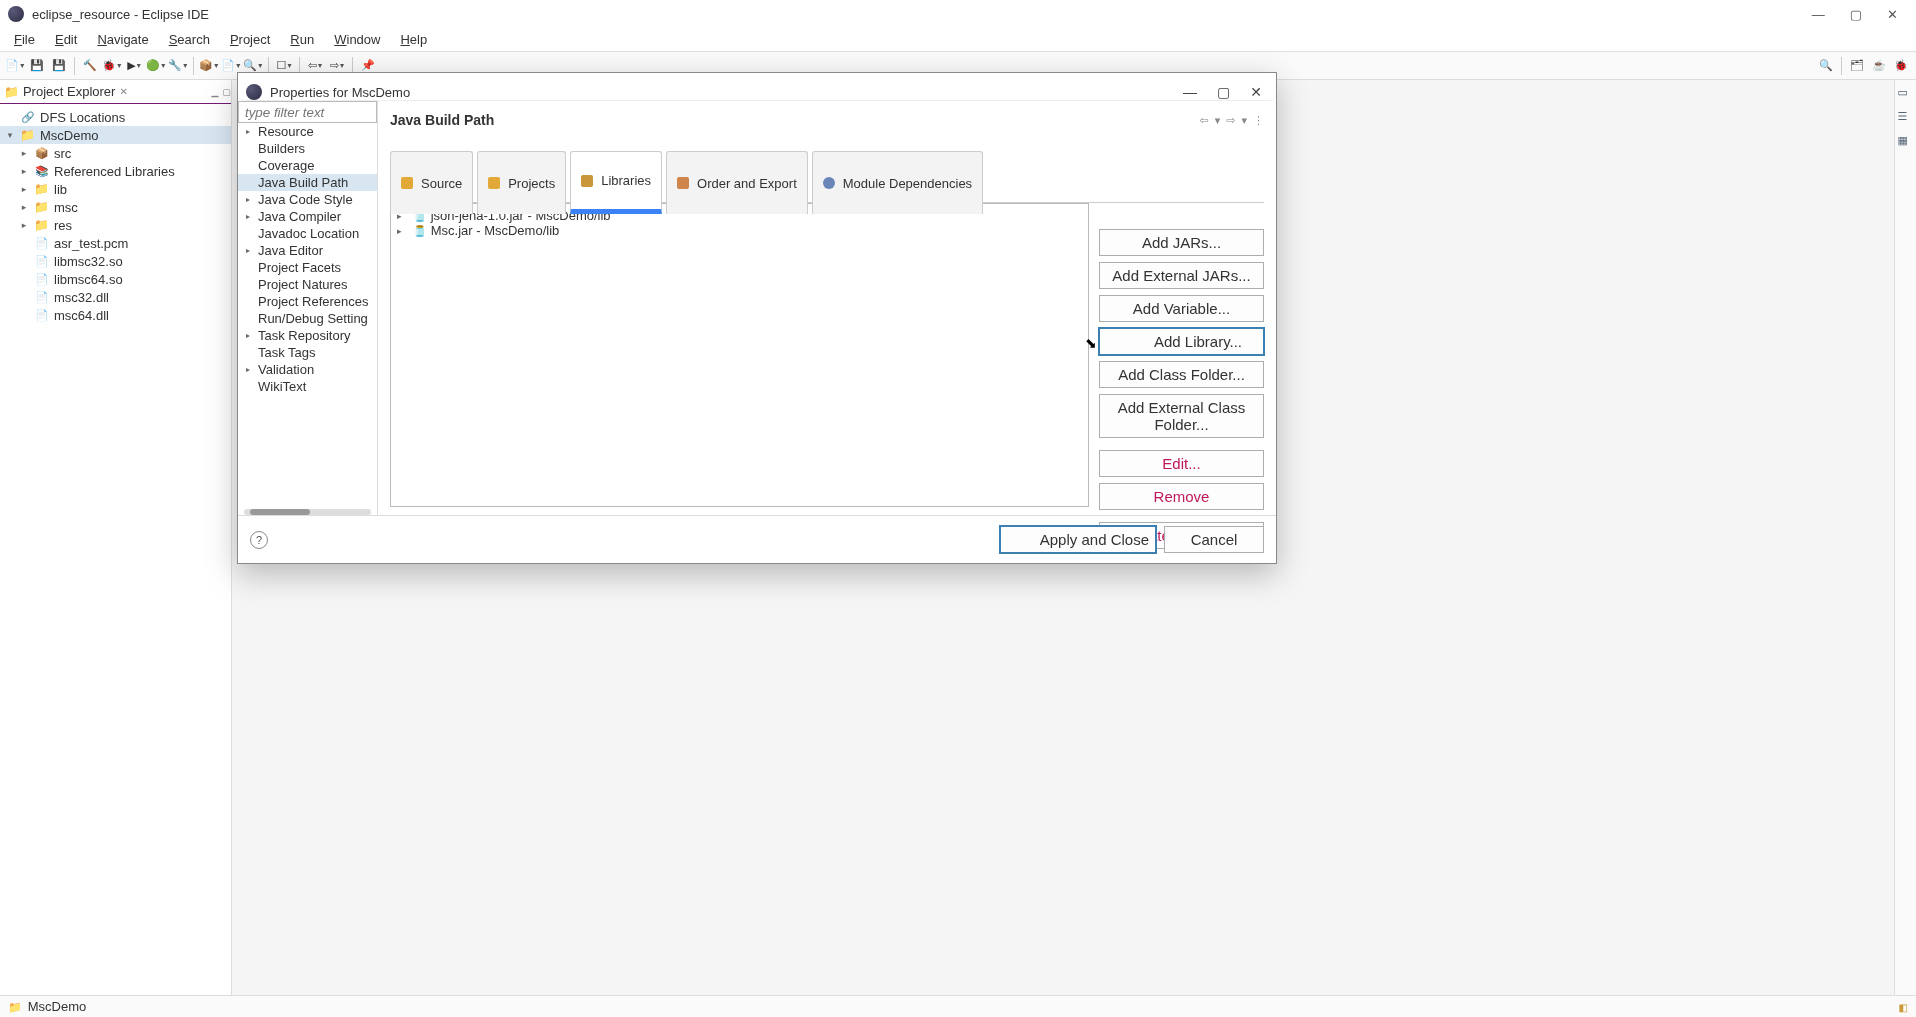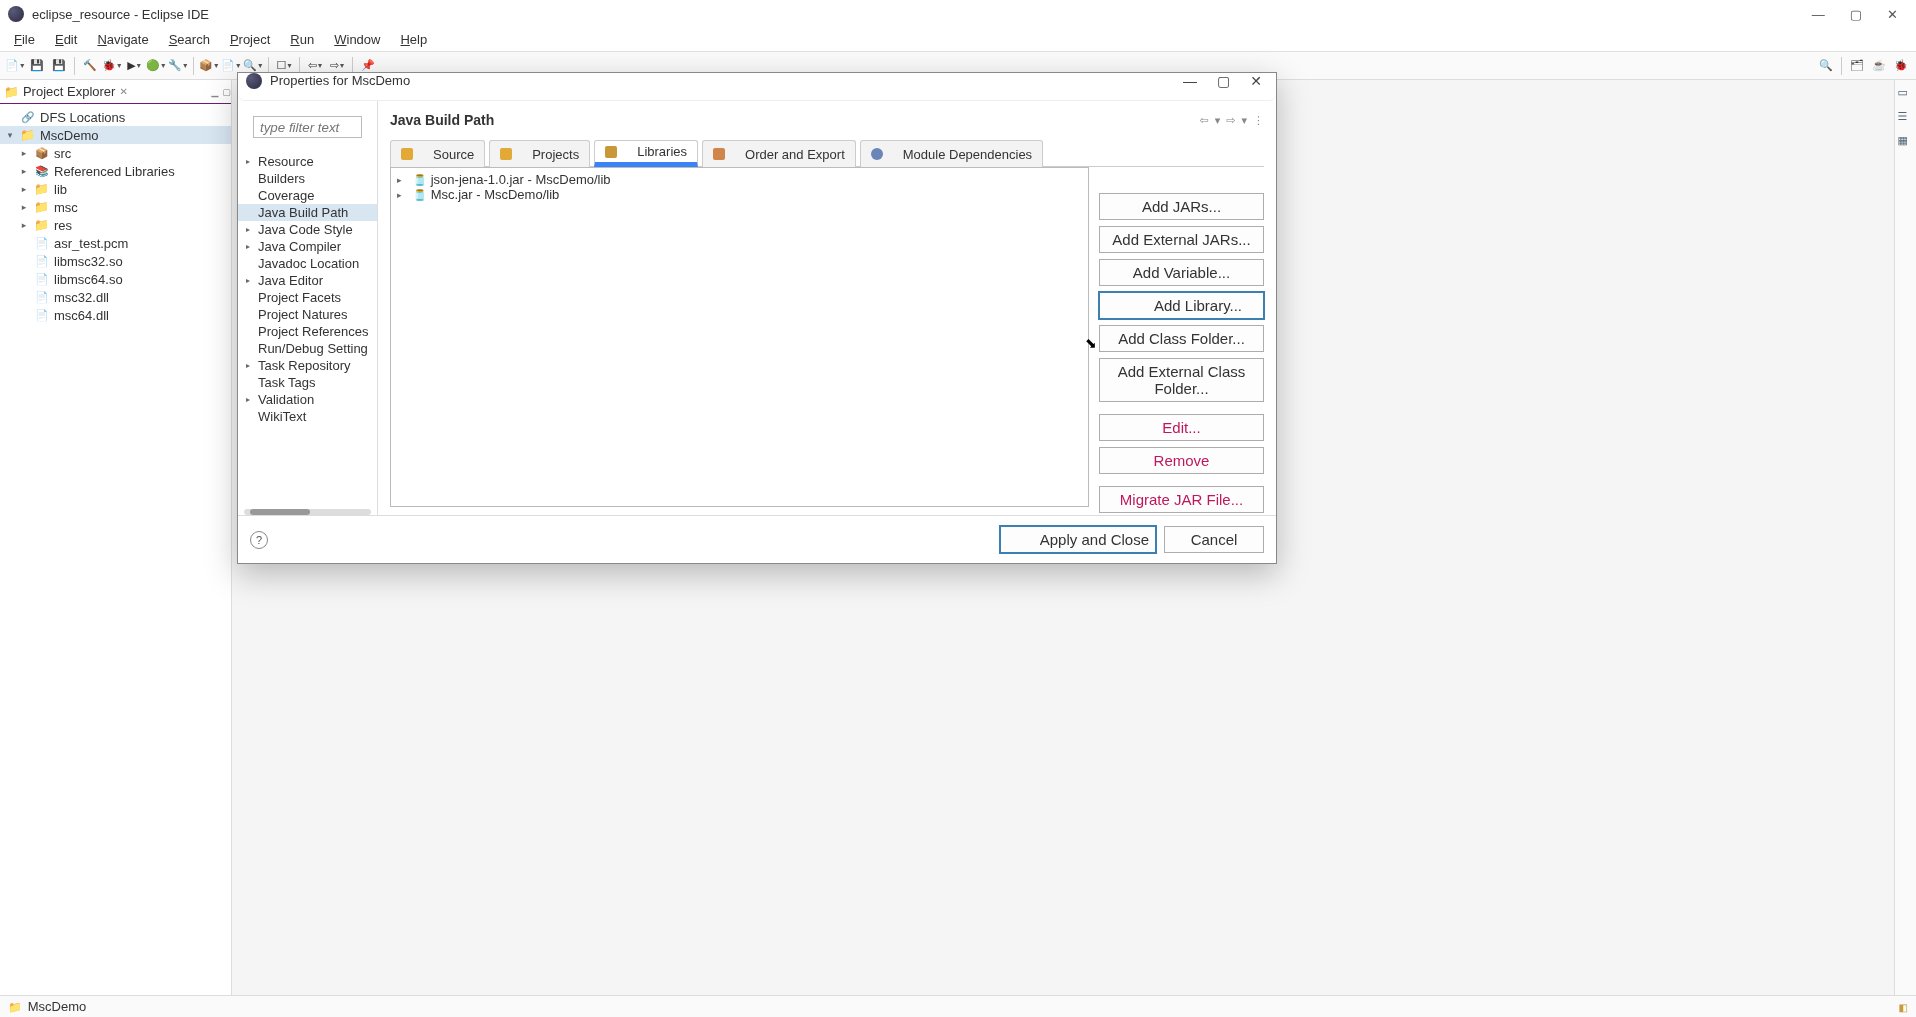--- a/index.html
+++ b/index.html
@@ -55,40 +55,40 @@
   .right-strip { width: 22px; background: #fafafa; border-left: 1px solid #ddd; display: flex; flex-direction: column; align-items: center; padding-top: 6px; gap: 8px; }
   .strip-btn { width: 16px; height: 16px; font-size: 11px; color: #567; }
   
   
   .statusbar { height: 22px; background: #fafafa; border-top: 1px solid #ddd; display: flex; align-items: center; padding: 0 8px; justify-content: space-between; }
   .status-left { display: flex; align-items: center; gap: 6px; }
   .ico-javaproj-status::before { content: "📁"; font-size: 11px; }
   
   
   .dialog { position: absolute; left: 237px; top: 72px; width: 1040px; height: 492px; background: #fff; border: 1px solid #888; box-shadow: 0 10px 30px rgba(0,0,0,.25); display: flex; flex-direction: column; }
-  .dlg-title { height: 28px; background: #fff; display: flex; align-items: flex-start; padding: 0 8px; gap: 8px; border-bottom: 1px solid #eee; border-radius: 7px; }
+  .dlg-title { height: 28px; background: #fff; display: flex; align-items: flex-end; padding: 0 8px; gap: 8px; border-bottom: 1px solid #eee; border-radius: 7px; }
   .dlg-title-controls { margin-left: auto; display: flex; gap: 20px; color: #444; font-size: 14px; padding-right: 6px; }
   
   .dlg-body { flex: 1; display: flex; min-height: 0; }
   .dlg-left { width: 140px; border-right: 1px solid #ddd; display: flex; flex-direction: column; }
-  .filter-input { margin: 15px; padding: 2px 6px; border: 1px solid #bbb; color: #6d28d9; height: 22px; font-style: italic; }
+  .filter-input { margin: 0; padding: 2px 6px; border: 1px solid #bbb; color: #6d28d9; height: 22px; font-style: italic; }
   .cat-tree { flex: 1; overflow: hidden; padding-bottom: 4px; }
   .cat-item { display: flex; align-items: center; padding: 1px 4px 1px 8px; gap: 2px; white-space: nowrap; }
   .cat-item .arrow { width: 10px; font-size: 8px; color: #666; }
   .cat-item.selected { background: #d8e6f2; }
   .cat-scroll { height: 6px; background: #ddd; margin: 0 6px; border-radius: 3px; position: relative; }
   .cat-thumb { position: absolute; left: 6px; top: 0; width: 60px; height: 6px; background: #999; border-radius: 3px; }
   
   .dlg-right { flex: 1; display: flex; flex-direction: column; padding: 6px 12px 8px 12px; }
   .dlg-head { display: flex; align-items: center; justify-content: space-between; height: 26px; }
   .dlg-head h2 { font-size: 14px; font-weight: bold; }
   .dlg-nav { display: flex; gap: 6px; color: #888; font-size: 11px; align-items: center; }
   .dlg-nav span { display: inline-block; }
   .tabs { display: flex; gap: 4px; margin-top: 6px; border-bottom: 1px solid #ccc; }
-  .tab-btn { display: flex; align-items: center; gap: 20px; padding: 3px 10px; border: 1px solid #ccc; border-bottom: none; background: #f3f3f3; border-radius: 3px 3px 0 0; position: relative; top: 1px; }
+  .tab-btn { display: flex; align-items: center; gap: 8px; padding: 21px 10px; border: 1px solid #ccc; border-bottom: none; background: #f3f3f3; border-radius: 3px 3px 0 0; position: relative; top: 12px; }
   .tab-btn.active { background: #fff; border-bottom: 5px solid #3b82f6; }
   .tab-icon { width: 12px; height: 12px; }
   .ti-src { background: #e2a838; border-radius: 2px; }
   .ti-proj { background: #e2a838; border-radius: 2px; }
   .ti-lib { background: #c9963a; border-radius: 2px; }
   .ti-ord { background: #d0864a; border-radius: 2px; }
   .ti-mod { background: #6a86b8; border-radius: 50%; }
   
   .tab-body { display: flex; flex: 1; gap: 10px; min-height: 0; }
   .jars-area { flex: 1; display: flex; flex-direction: column; }

